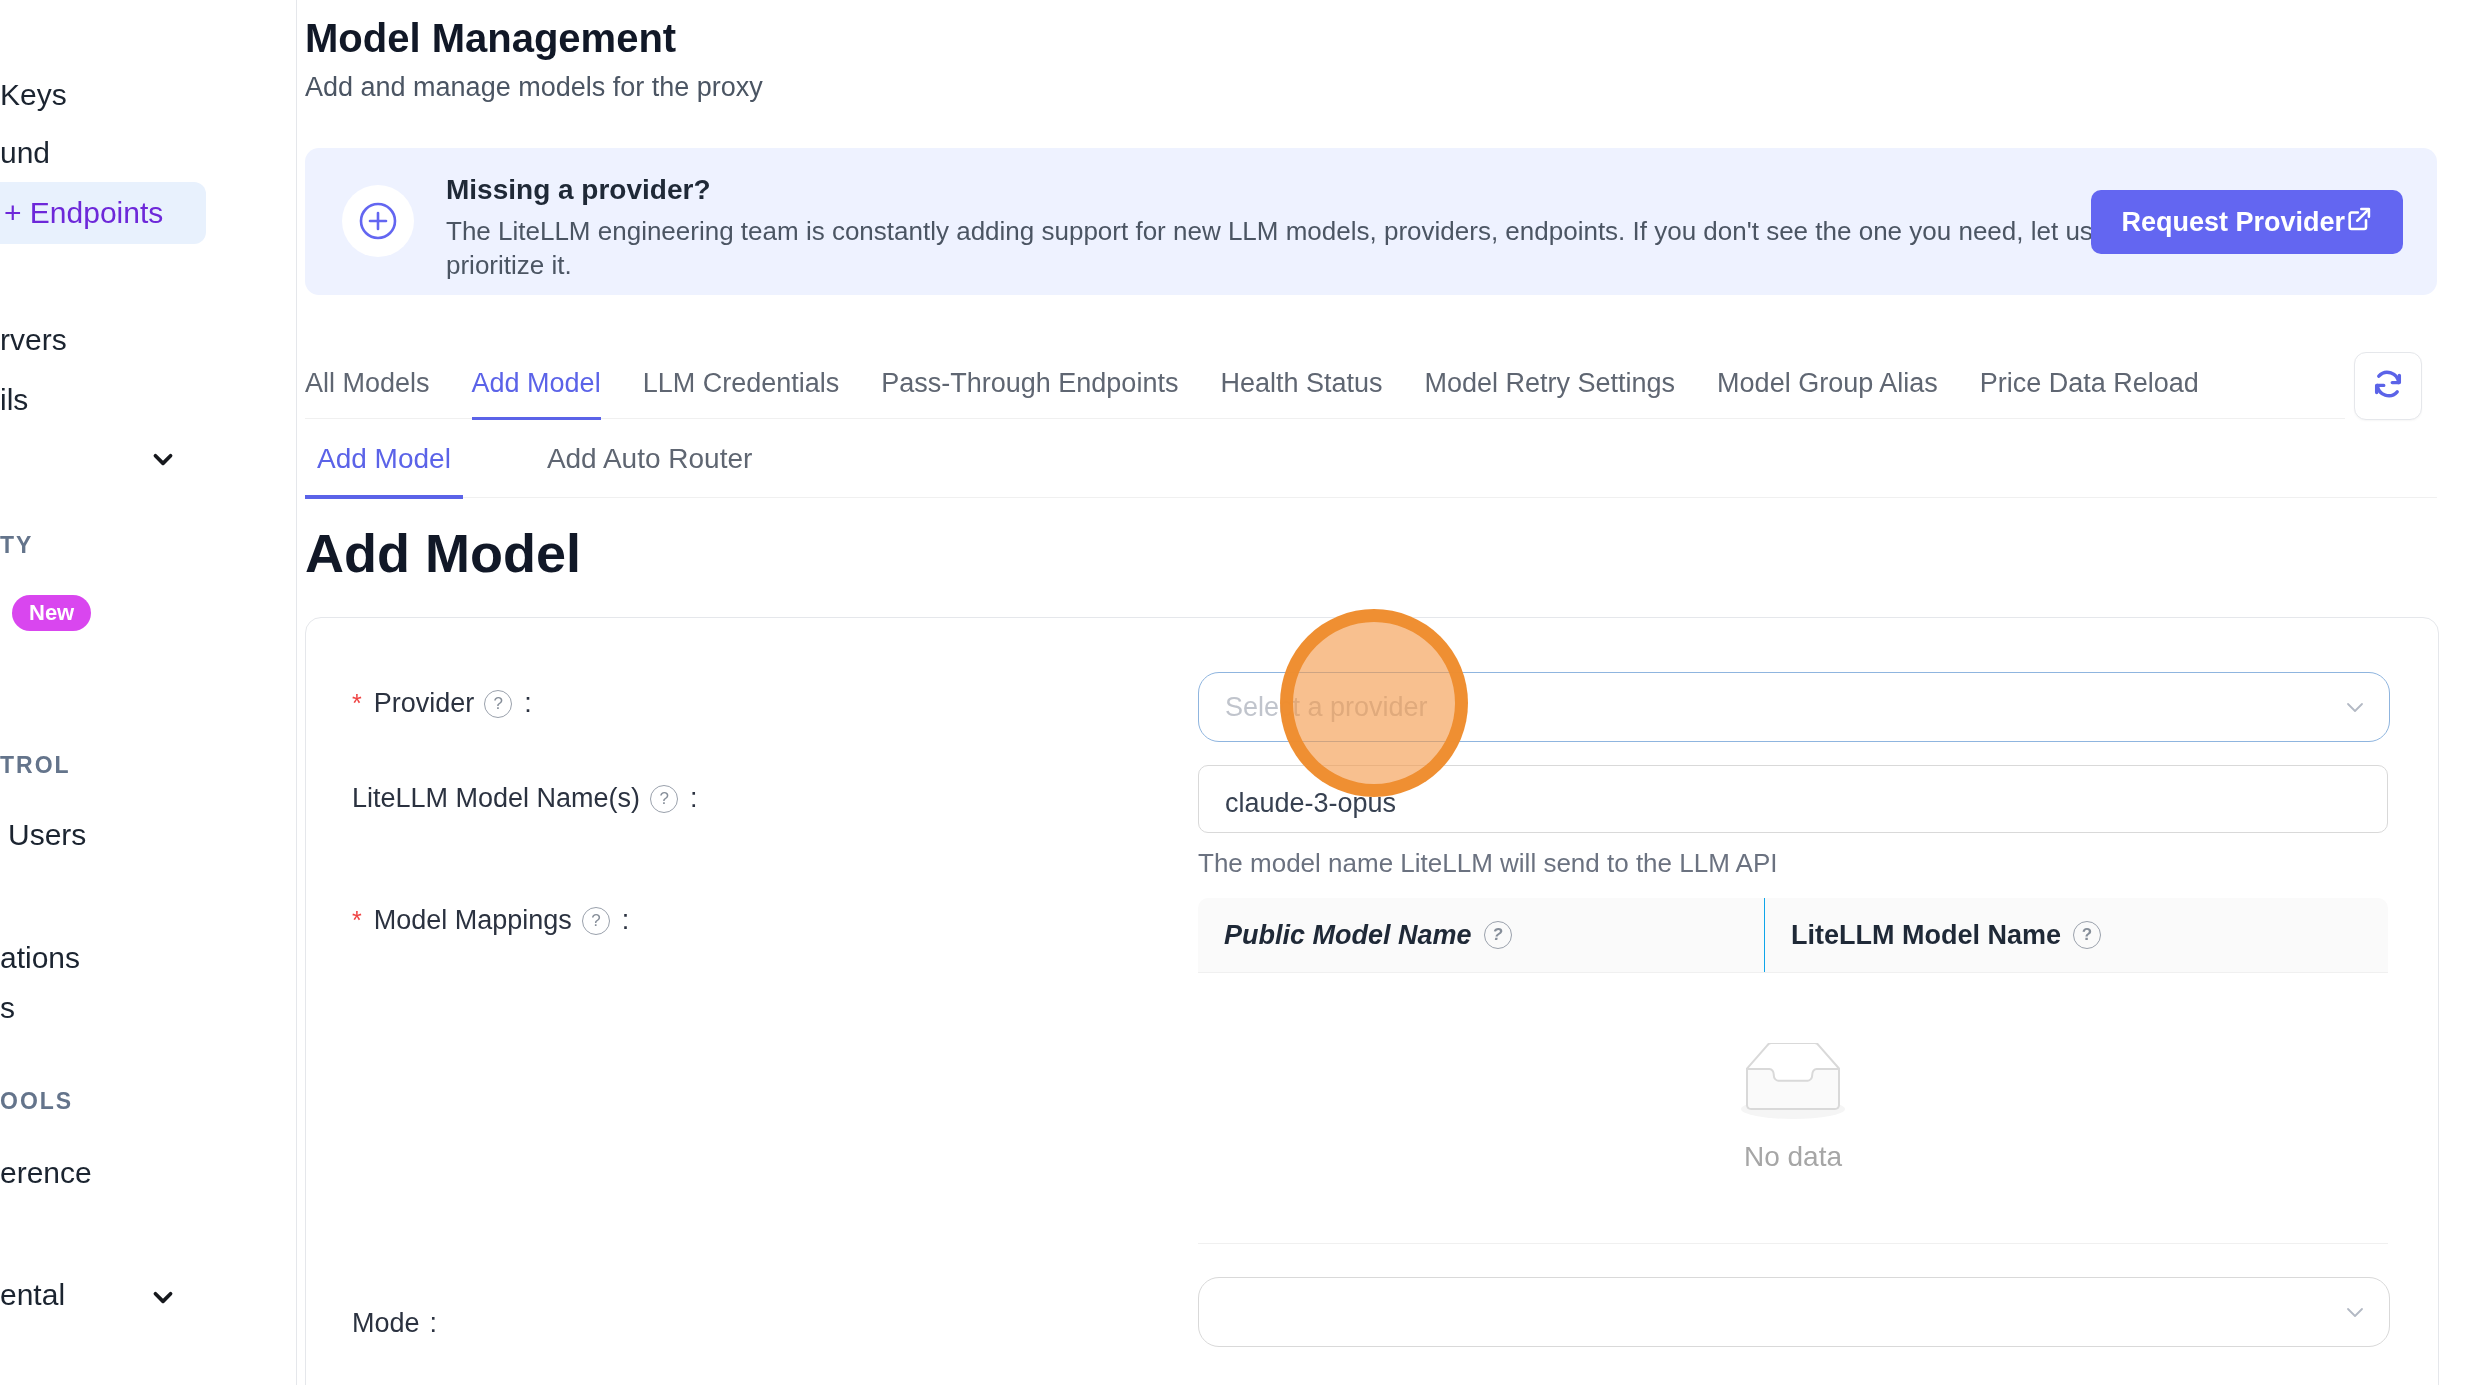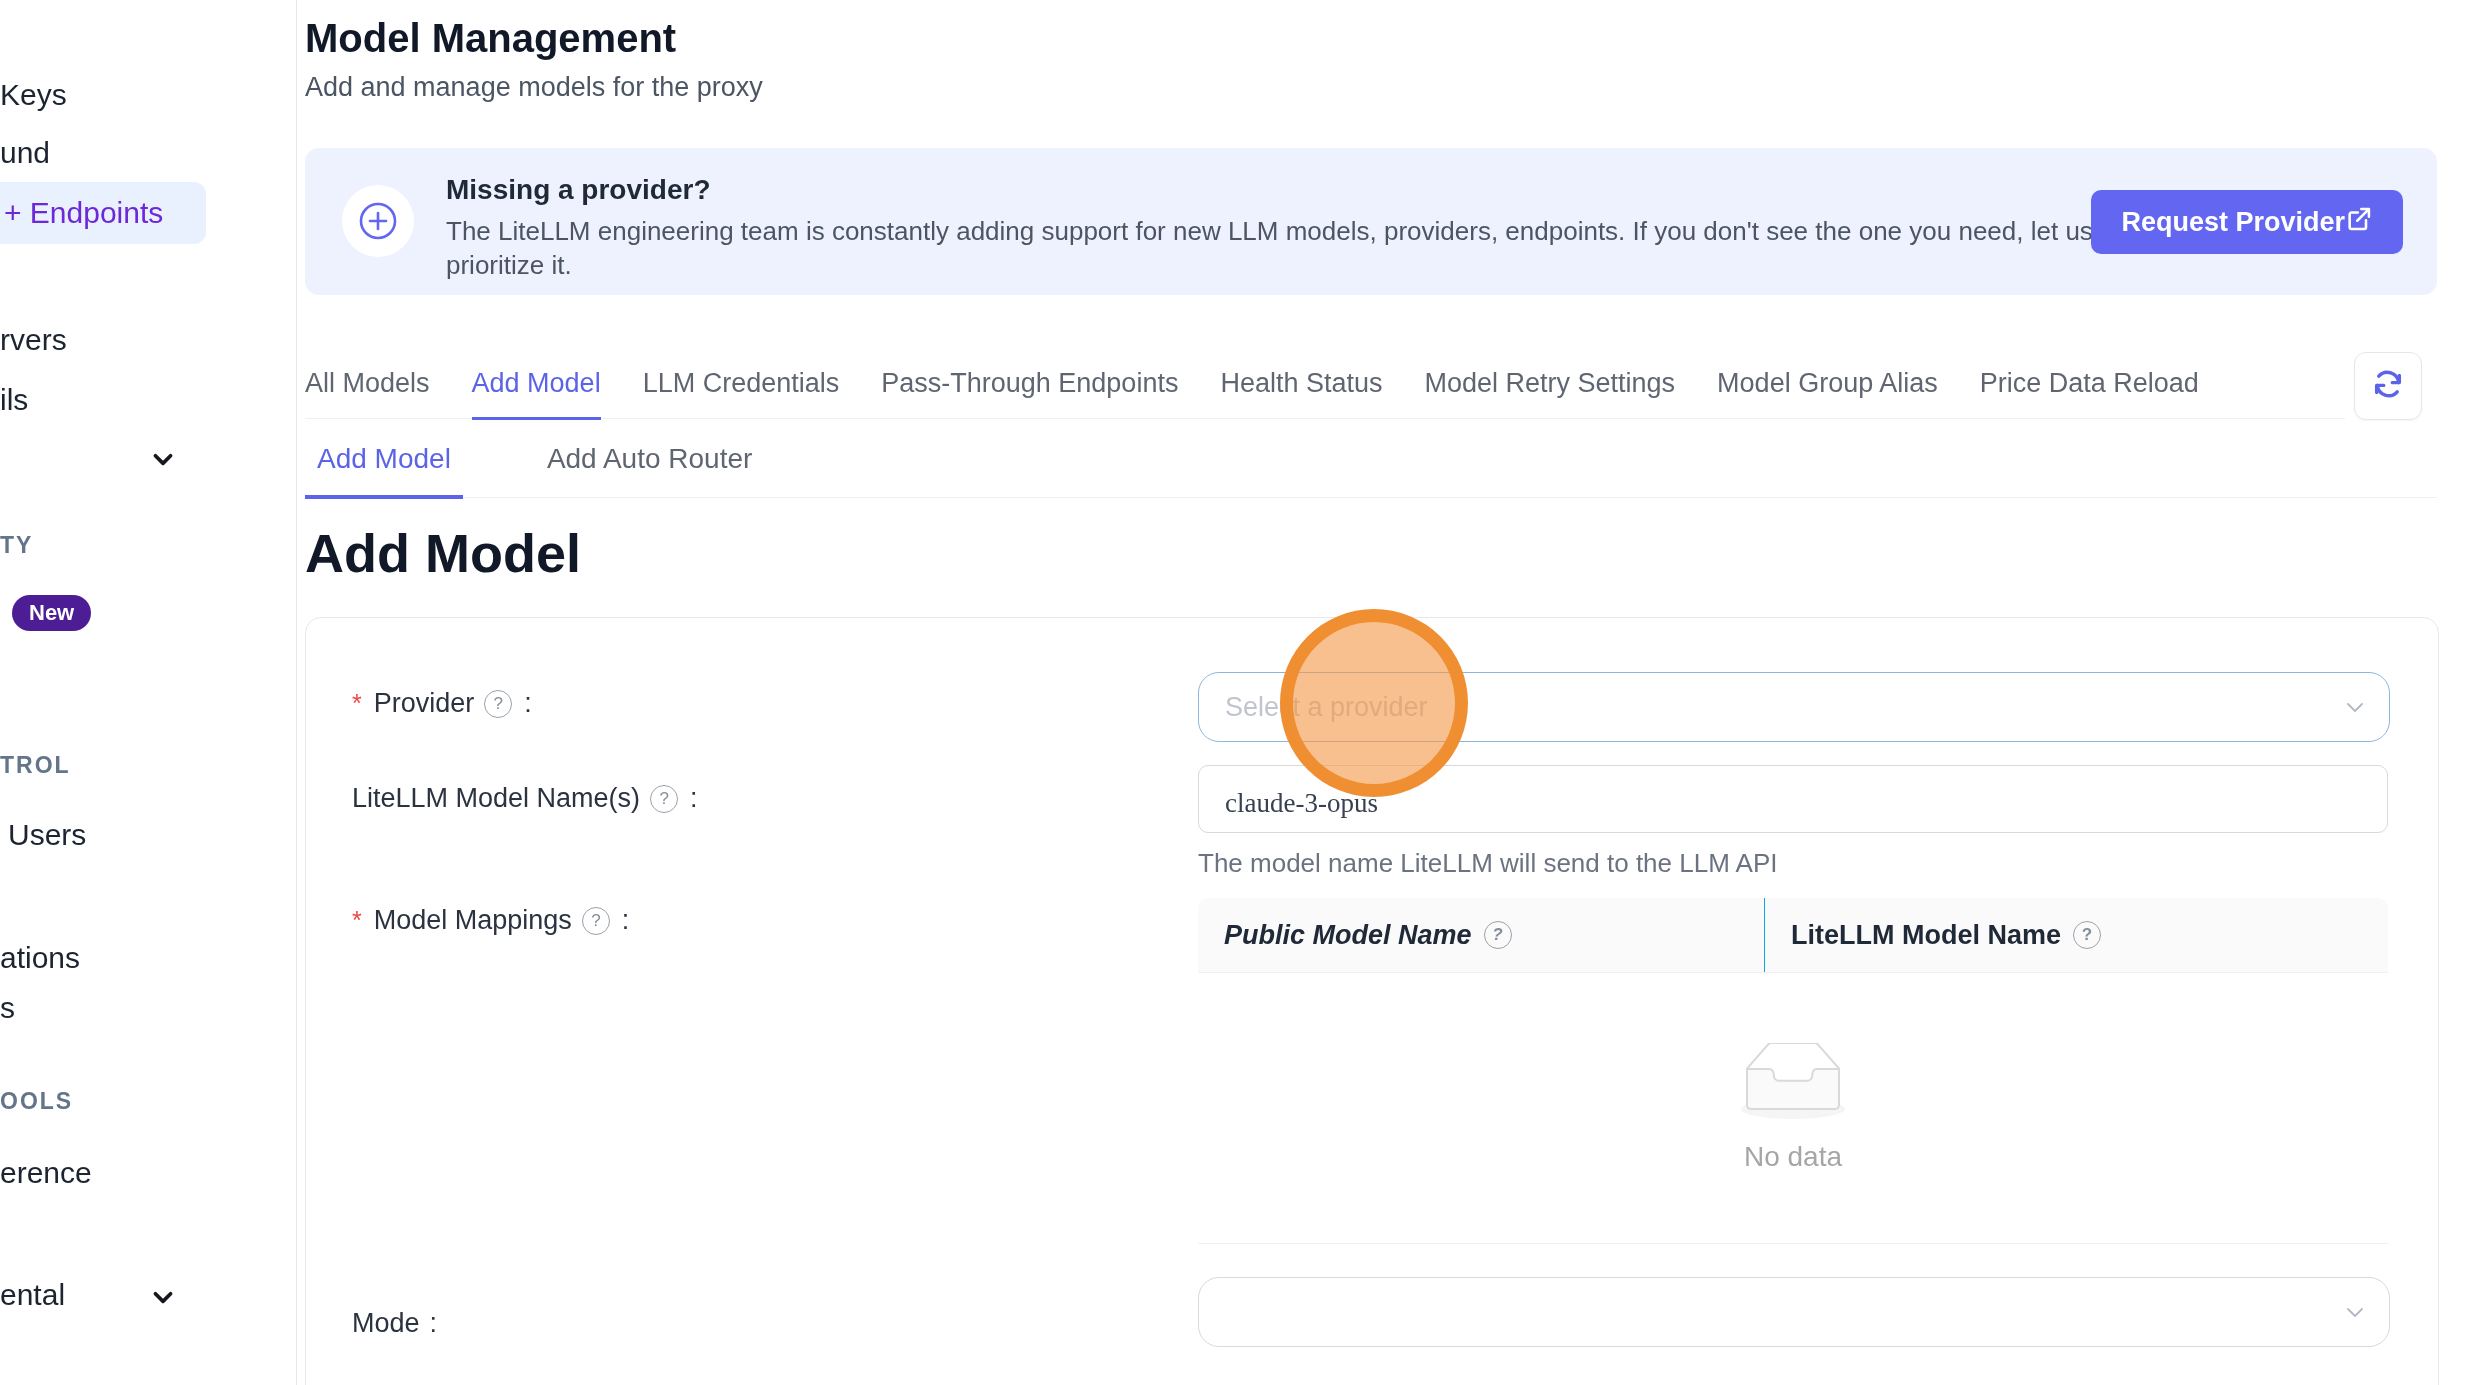--- a/index.html
+++ b/index.html
@@ -5,21 +5,21 @@
   html,body{margin:0;padding:0;background:#fff;}
   body{width:2477px;height:1385px;overflow:hidden;font-family:"Liberation Sans","DejaVu Sans",sans-serif;color:#1f2937;}
   #app{position:relative;width:2477px;height:1385px;background:#fff;}
 
   
   .sidebar{position:absolute;left:0;top:0;width:296px;height:1385px;background:#fff;border-right:1px solid #e5e7eb;overflow:hidden;}
   .side-item{position:absolute;left:0;font-size:30px;color:#1b2430;white-space:nowrap;}
   .side-section{position:absolute;left:0;font-size:23px;font-weight:700;color:#64748b;letter-spacing:2px;white-space:nowrap;}
   .side-active{position:absolute;left:-30px;width:236px;height:62px;background:#e8f1fd;border-radius:12px;display:flex;align-items:center;}
   .side-active span{margin-left:34px;font-size:30px;color:#6d28d9;white-space:nowrap;}
-  .side-badge{position:absolute;background:#4c1d95;color:#fff;font-size:22px;font-weight:700;border-radius:20px;padding:7px 17px;line-height:1;}
+  .side-badge{position:absolute;background:#d946ef;color:#fff;font-size:22px;font-weight:700;border-radius:20px;padding:7px 17px;line-height:1;}
   .chev{position:absolute;width:22px;height:22px;}
   .chev svg{display:block;}
 
   
   .content{position:absolute;left:297px;top:0;width:2180px;height:1176px;}
   .h1{position:absolute;left:8px;top:16px;font-size:40px;font-weight:700;color:#111827;}
   .subtitle{position:absolute;left:8px;top:72px;font-size:27px;color:#4b5563;}
 
   
   .banner{position:absolute;left:8px;top:148px;width:2132px;height:147px;background:#eef2ff;border-radius:14px;}
@@ -46,21 +46,21 @@
   .form-label{position:absolute;font-size:27px;color:#2b3240;display:flex;align-items:center;gap:8px;white-space:nowrap;}
   .req-star{color:#ef4444;margin-right:4px;font-size:25px;}
   .q-icon{display:inline-flex;align-items:center;justify-content:center;width:26px;height:26px;border:1.5px solid #9aa1ac;border-radius:50%;font-size:17px;color:#868e99;margin:0 2px;}
   .colon{margin-left:2px;}
 
   .select-box{position:absolute;left:901px;width:1190px;height:68px;background:#fff;border-radius:21px;display:flex;align-items:center;}
   .select-provider{border:1.5px solid #8fb5df;}
   .select-plain{border:1px solid #d9d9d9;}
   .placeholder-text{margin-left:26px;font-size:27px;color:#c0c4cc;}
   .select-arrow{position:absolute;right:22px;top:22px;}
-  .text-input{position:absolute;left:901px;width:1190px;height:68px;border:1px solid #d9d9d9;border-radius:10px;font-size:27px;color:#374151;padding:9px 0 0 26px;box-sizing:border-box;font-family:Liberation Serif, serif;outline:none;background:#fff;}
+  .text-input{position:absolute;left:901px;width:1190px;height:68px;border:1px solid #d9d9d9;border-radius:10px;font-size:27px;color:#374151;padding:9px 0 0 26px;box-sizing:border-box;font-family:Liberation Sans, sans-serif;outline:none;background:#fff;}
   .help-text{position:absolute;left:901px;font-size:26px;color:#6b7280;}
 
   
   .map-table{position:absolute;left:901px;top:898px;width:1190px;border-bottom:1px solid #f0f0f0;}
   .map-head{display:flex;height:74px;background:#fafafa;border-radius:10px 10px 0 0;border-bottom:1px solid #f0f0f0;}
   .map-col{display:flex;align-items:center;gap:10px;font-size:27px;font-weight:600;color:#1f2937;padding-left:26px;box-sizing:border-box;}
   .map-col1{width:567px;border-right:1px solid #0ea5e9;font-style:italic;}
   .map-col2{flex:1;}
   .map-empty{height:270px;display:flex;flex-direction:column;align-items:center;justify-content:center;gap:12px;}
   .no-data{font-size:28px;color:#a6a6a6;}

